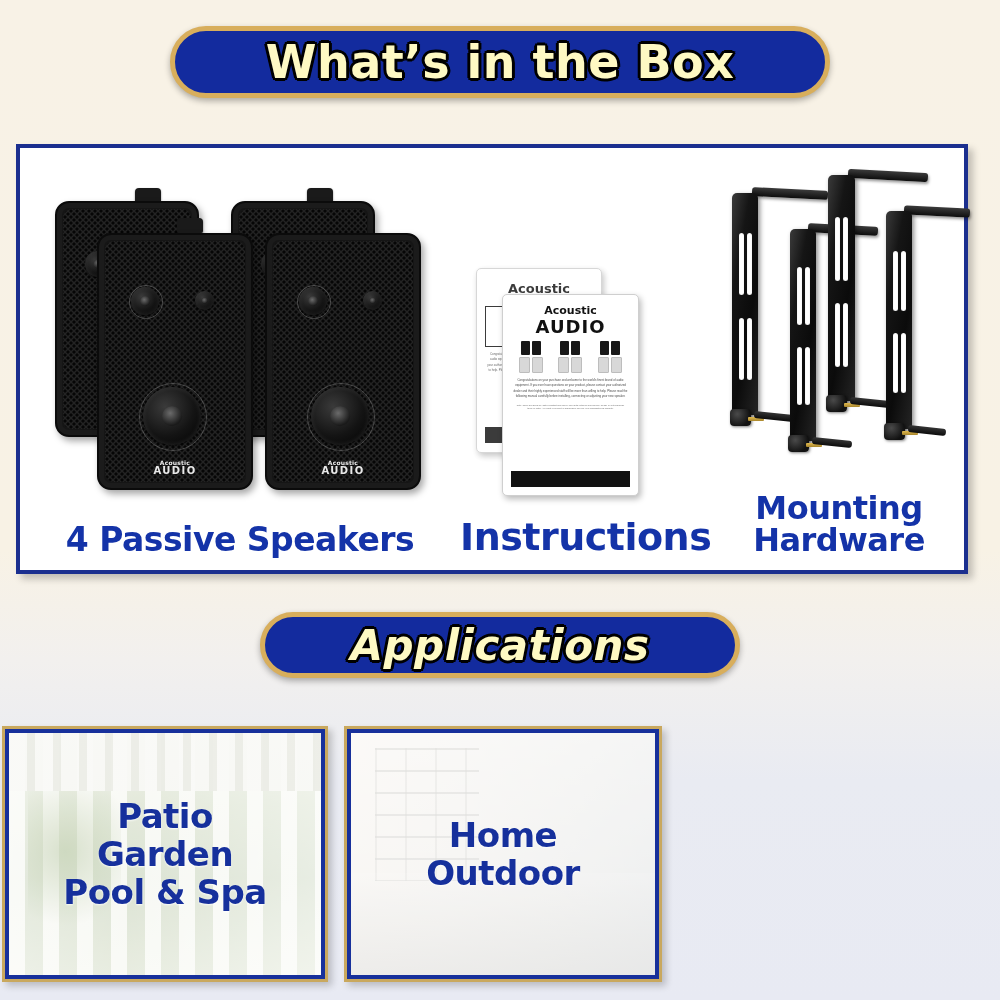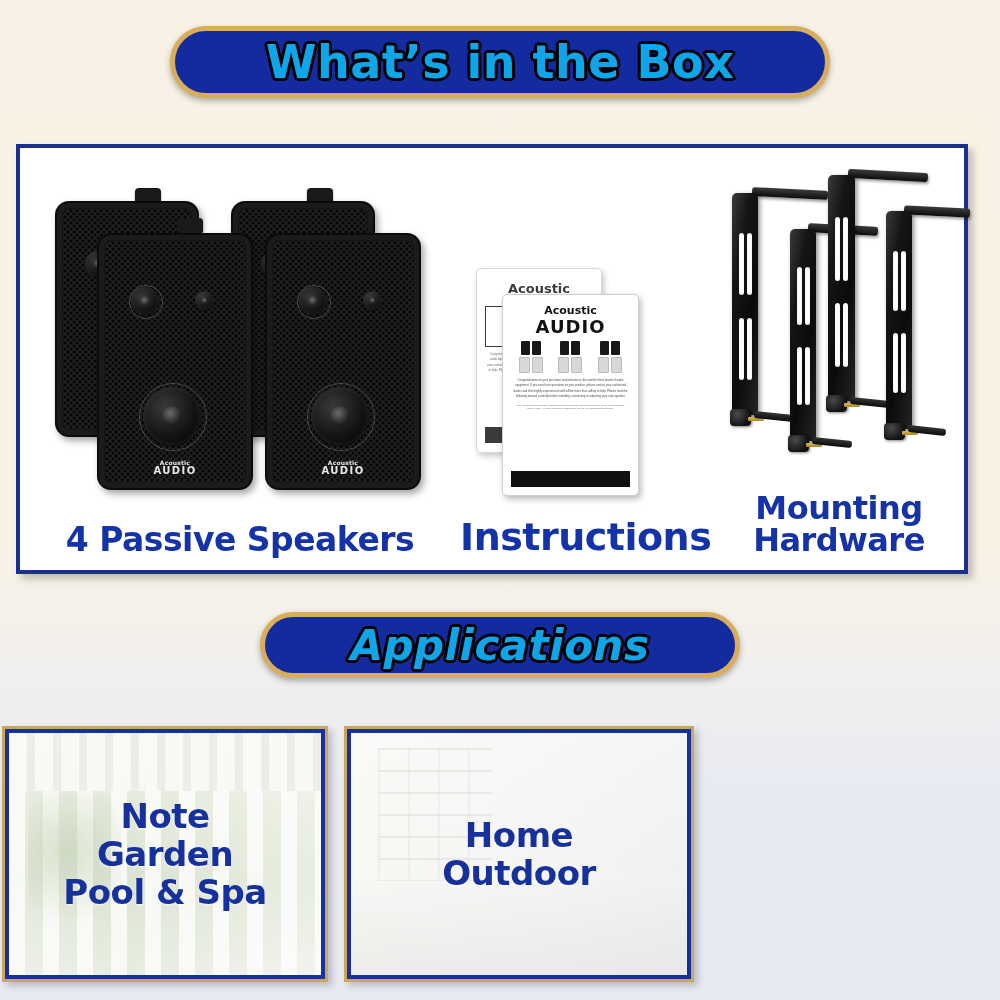--- a/index.html
+++ b/index.html
@@ -14,21 +14,21 @@
   .banner{
     position:absolute;left:50%;transform:translateX(-50%);
     background:#132b9e;
     border:5px solid #d8ae5c;
     border-radius:999px;
     display:flex;align-items:center;justify-content:center;
     box-shadow:0 3px 6px rgba(0,0,0,.30);
     box-sizing:border-box;
   }
   .banner-text{
-    color:#0ea5e9;
+    color:#fef9c3;
     font-weight:bold;
     font-family:"DejaVu Sans",sans-serif;
     letter-spacing:.5px;
     -webkit-text-stroke:3px #000;
     paint-order:stroke fill;
     text-shadow:
       2px 2px 0 #000, -2px 2px 0 #000, 2px -2px 0 #000, -2px -2px 0 #000,
       0 3px 0 #000, 3px 0 0 #000, 0 -3px 0 #000, -3px 0 0 #000;
     white-space:nowrap;
   }
@@ -206,21 +206,21 @@
   }
   .app-label{
     position:relative;z-index:3;text-align:center;
     color:#16309c;
     font-family:"DejaVu Sans",sans-serif;
     font-weight:bold;font-size:34px;line-height:1.12;
     letter-spacing:-.5px;
     text-shadow:0 1px 2px rgba(255,255,255,.85);
   }
   #app-1{left:2px;width:326px;}
-  #app-2{left:344px;width:350px;}
+  #app-2{left:344px;width:318px;}
   #app-3{left:676px;width:322px;}
 
   
   .ph-garden{
     background:
       linear-gradient(95deg, rgba(255,255,255,.35) 0%, rgba(255,255,255,.1) 40%, rgba(255,255,255,.45) 100%),
       repeating-linear-gradient(90deg, rgba(250,250,245,.85) 0 16px, rgba(210,215,195,.25) 16px 34px),
       linear-gradient(180deg,#dfe6d2 0%,#b9c9a3 30%,#9fb68b 60%,#c7d3b4 100%);
   }
   .ph-garden::before{
@@ -452,21 +452,21 @@
   <span class="banner-text">Applications</span>
 </div>
 
 <div id="apps">
 
   <div class="app" id="app-1">
     <div class="app-inner">
       <div class="app-photo ph-garden"></div>
       <div class="app-wash"></div>
       <div class="app-label">
-        <div>Note</div>
+        <div>Patio</div>
         <div>Garden</div>
         <div>Pool &amp; Spa</div>
       </div>
     </div>
   </div>
 
   <div class="app" id="app-2">
     <div class="app-inner">
       <div class="app-photo ph-living"></div>
       <div class="app-wash"></div>

